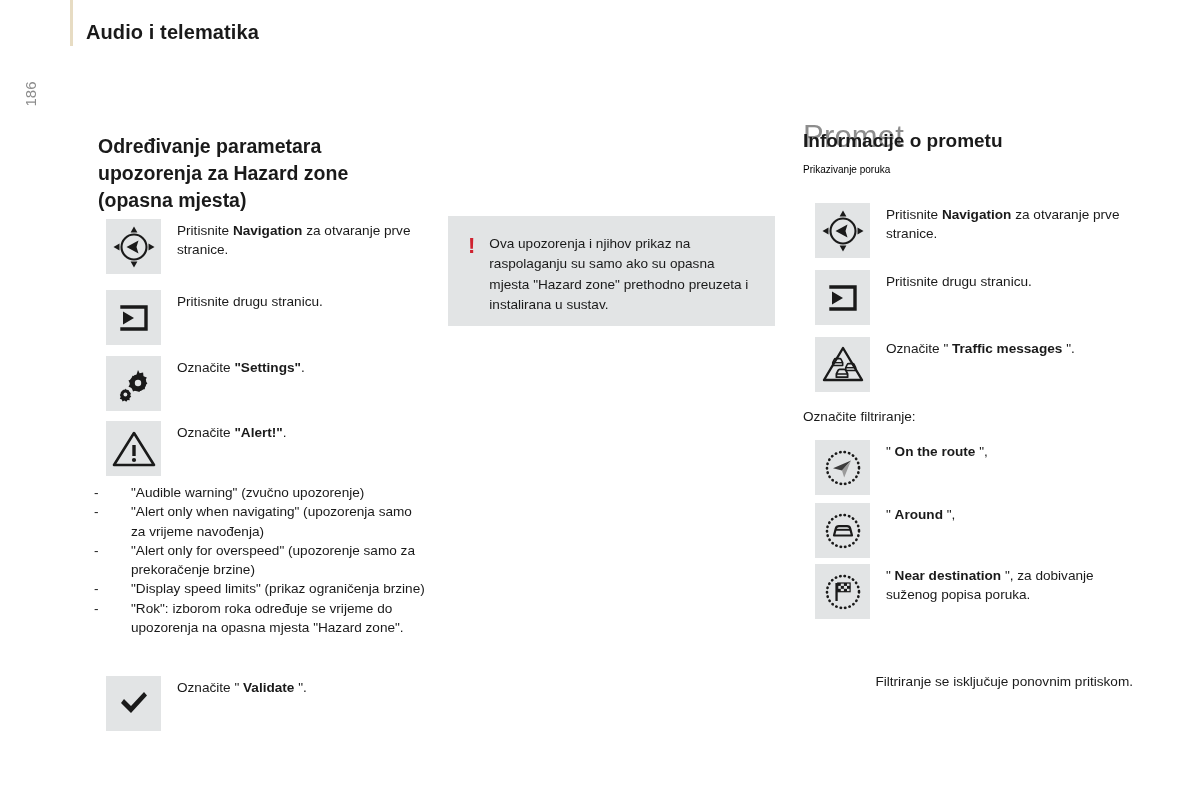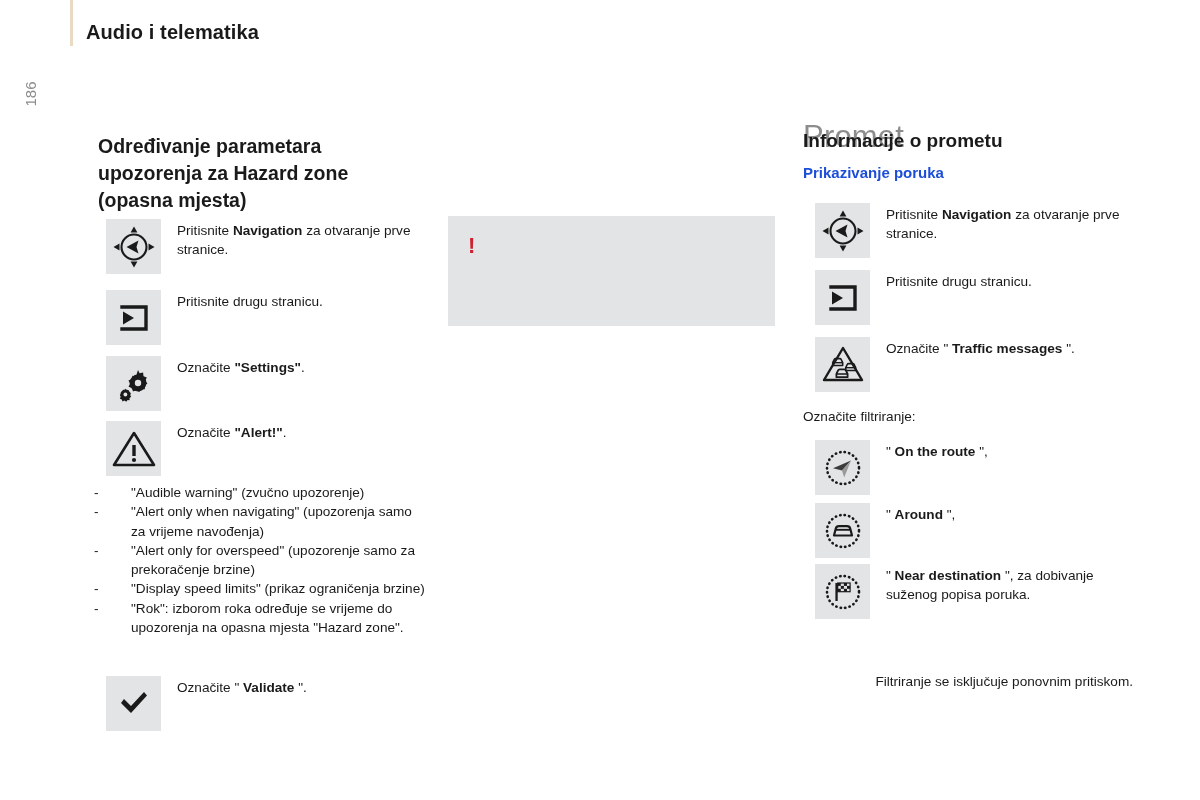--- a/index.html
+++ b/index.html
@@ -66,23 +66,23 @@
     letter-spacing: 0.2px;
     margin-top: 39px;
   }
   .sub-title {
     font-size: 19px;
     font-weight: bold;
     color: #1a1a1a;
     line-height: 1.2;
   }
   .sub-sub-title {
-    font-size: 15px;
-    font-weight: bold;
-    color: #1d4ed8;
+    font-size: 10px;
+    font-weight: normal;
+    color: #000000;
     line-height: 1.2;
   }
 
   
   .step {
     position: absolute;
     display: flex;
     align-items: flex-start;
     padding-left: 12px;
   }
@@ -243,20 +243,21 @@
       </svg>
     </div>
     <div class="step-text">
       <span>Označite " </span><b>Validate</b><span> ".</span>
     </div>
   </div>
 </div>
 
 <div class="callout">
   <div class="callout-bang">!</div>
+  <div class="callout-text">Ova upozorenja i njihov prikaz na raspolaganju su samo ako su opasna mjesta "Hazard zone" prethodno preuzeta i instalirana u sustav.</div>
 </div>
 
 <div class="col-right">
 
   <div class="promet-title" style="position:absolute; top:82px;">Promet</div>
 
   <div class="sub-title" style="position:absolute; top:130px;text-align:center;">Informacije o prometu</div>
 
   <div class="sub-sub-title" style="position:absolute; top:164px;">Prikazivanje poruka</div>
 

